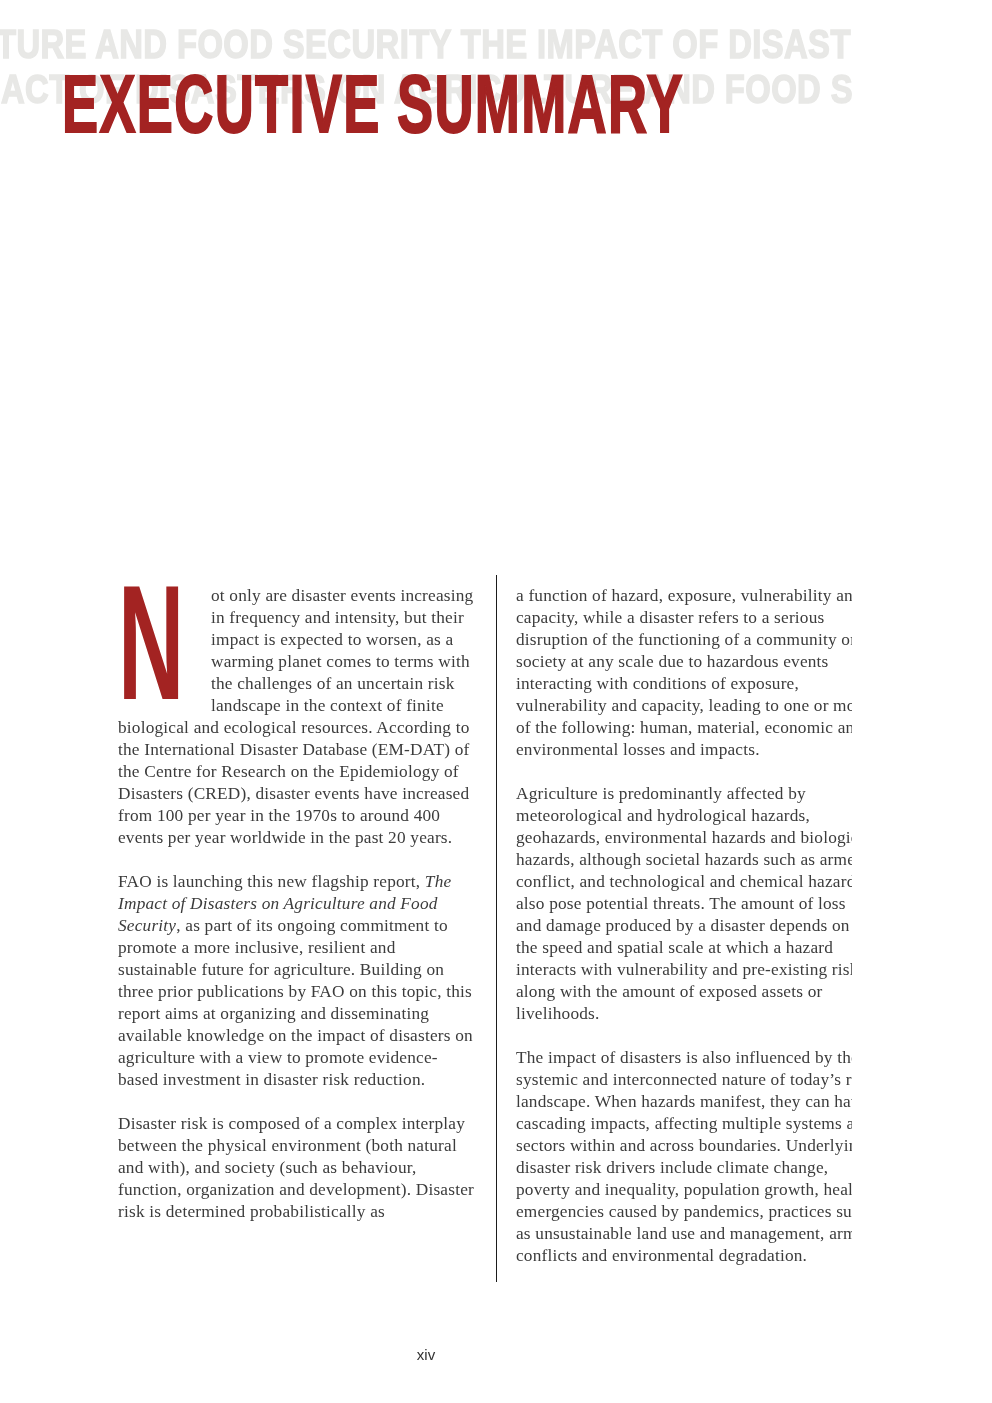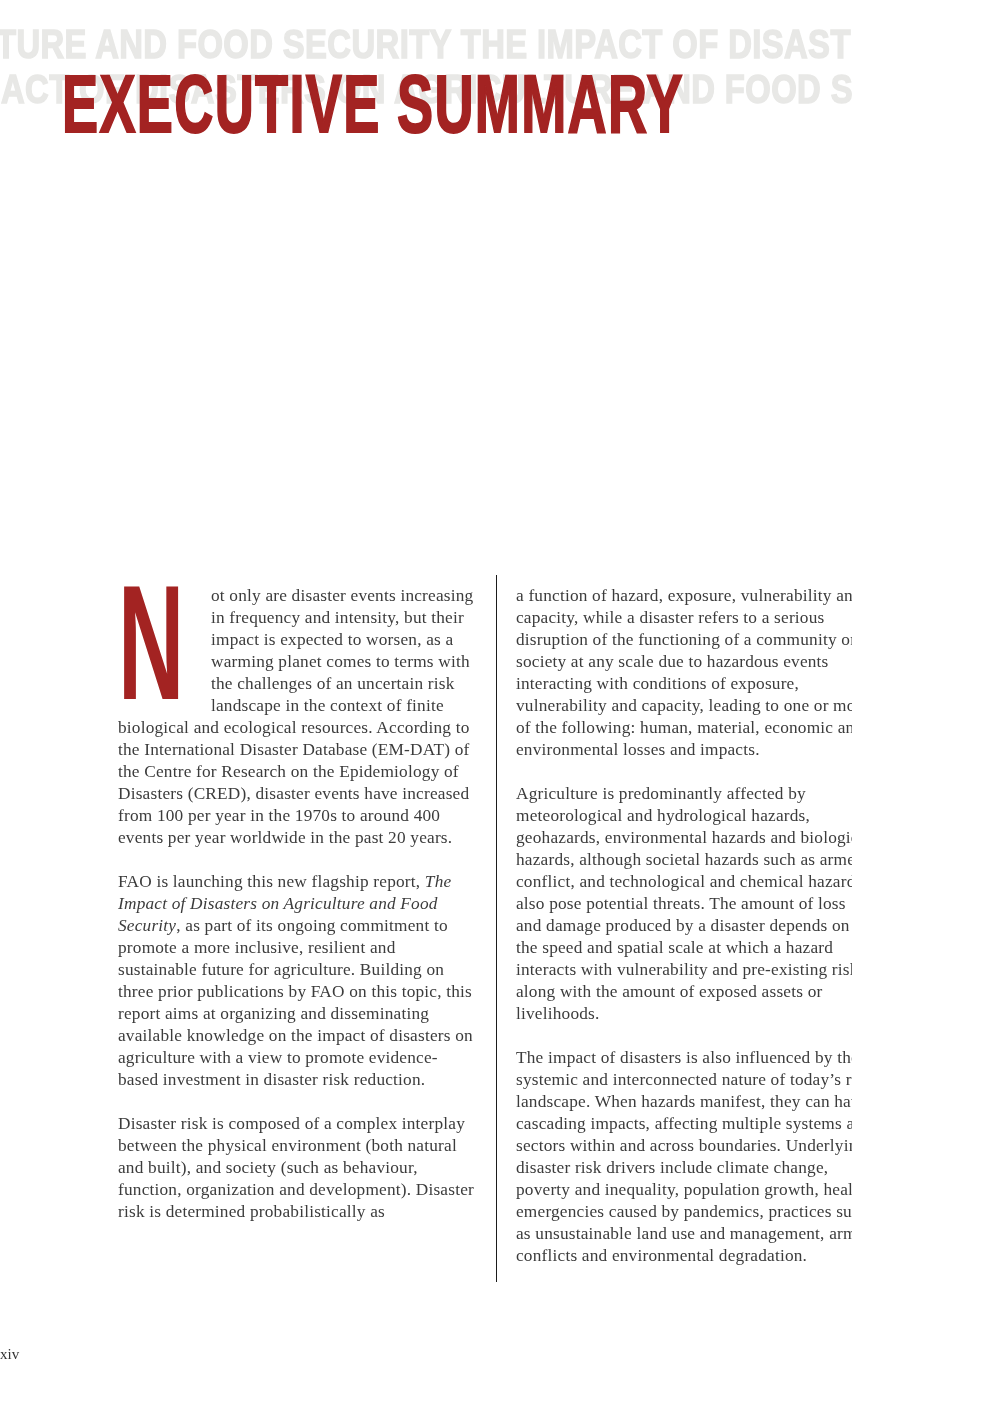--- a/index.html
+++ b/index.html
@@ -102,22 +102,22 @@
     height: 707px;
     background: var(--divider);
   }
 
   
   .page-number {
     position: absolute;
     left: 0;
     right: 0;
     top: 1346px;
-    text-align: left;
-    font-family: Liberation Serif, serif;
+    text-align: center;
+    font-family: Liberation Sans, sans-serif;
     font-size: 15px;
     color: #333333;
   }
 </style>
 </head>
 <body>
 
 <div class="page">
 
   <div class="header">
@@ -132,21 +132,21 @@
 
     <div class="col-left">
       <p class="para">
         <span class="dropcap">
             <span class="dropcap-glyph">N</span>
           </span><span>ot only are disaster events increasing in frequency and intensity, but their impact is expected to worsen, as a warming planet comes to terms with the challenges of an uncertain risk landscape in the context of finite biological and ecological resources. According to the International Disaster Database (EM-DAT) of the Centre for Research on the Epidemiology of Disasters (CRED), disaster events have increased from 100 per year in the 1970s to around 400 events per year worldwide in the past 20 years.</span>
       </p>
       <p class="para">
         <span>FAO is launching this new flagship report, </span><em>The Impact of Disasters on Agriculture and Food Security</em><span>, as part of its ongoing commitment to promote a more inclusive, resilient and sustainable future for agriculture. Building on three prior publications by FAO on this topic, this report aims at organizing and disseminating available knowledge on the impact of disasters on agriculture with a view to promote evidence-based investment in disaster risk reduction.</span>
       </p>
-      <p class="para">Disaster risk is composed of a complex interplay between the physical environment (both natural and built), and society (such as behaviour, function, organization and development). Disaster risk is determined probabilistically as</p>
+      <p class="para">Disaster risk is composed of a complex interplay between the physical environment (both natural and with), and society (such as behaviour, function, organization and development). Disaster risk is determined probabilistically as</p>
     </div>
 
     <div class="col-right">
       <p class="para">a function of hazard, exposure, vulnerability and capacity, while a disaster refers to a serious disruption of the functioning of a community or a society at any scale due to hazardous events interacting with conditions of exposure, vulnerability and capacity, leading to one or more of the following: human, material, economic and environmental losses and impacts.</p>
       <p class="para">Agriculture is predominantly affected by meteorological and hydrological hazards, geohazards, environmental hazards and biological hazards, although societal hazards such as armed conflict, and technological and chemical hazards also pose potential threats. The amount of loss and damage produced by a disaster depends on the speed and spatial scale at which a hazard interacts with vulnerability and pre-existing risks, along with the amount of exposed assets or livelihoods.</p>
       <p class="para">The impact of disasters is also influenced by the systemic and interconnected nature of today’s risk landscape. When hazards manifest, they can have cascading impacts, affecting multiple systems and sectors within and across boundaries. Underlying disaster risk drivers include climate change, poverty and inequality, population growth, health emergencies caused by pandemics, practices such as unsustainable land use and management, armed conflicts and environmental degradation.</p>
     </div>
 
   </div>
 

